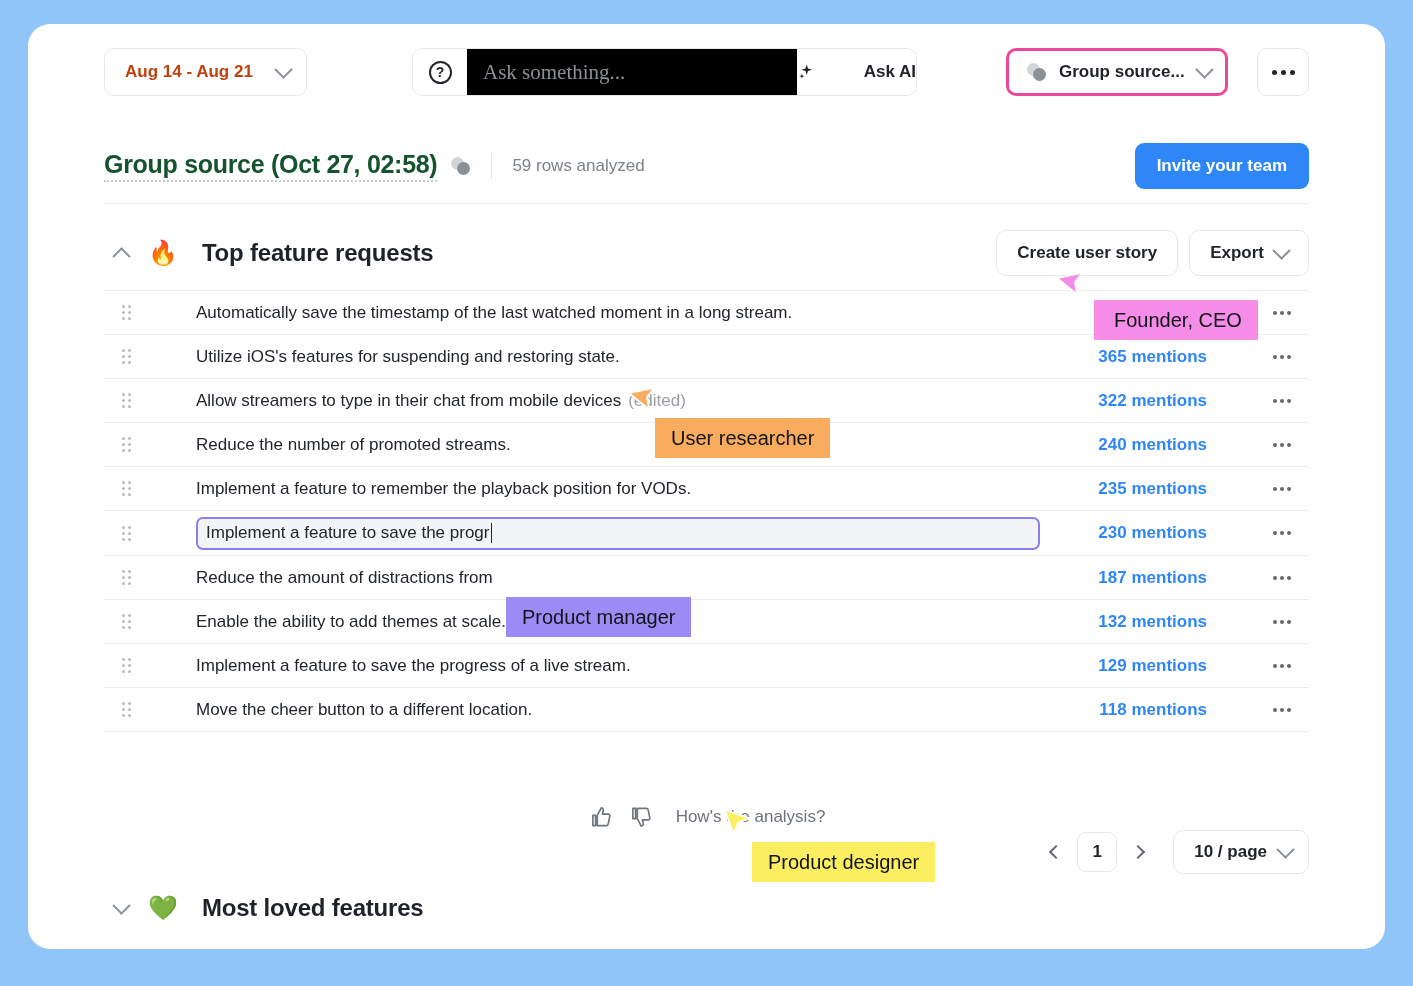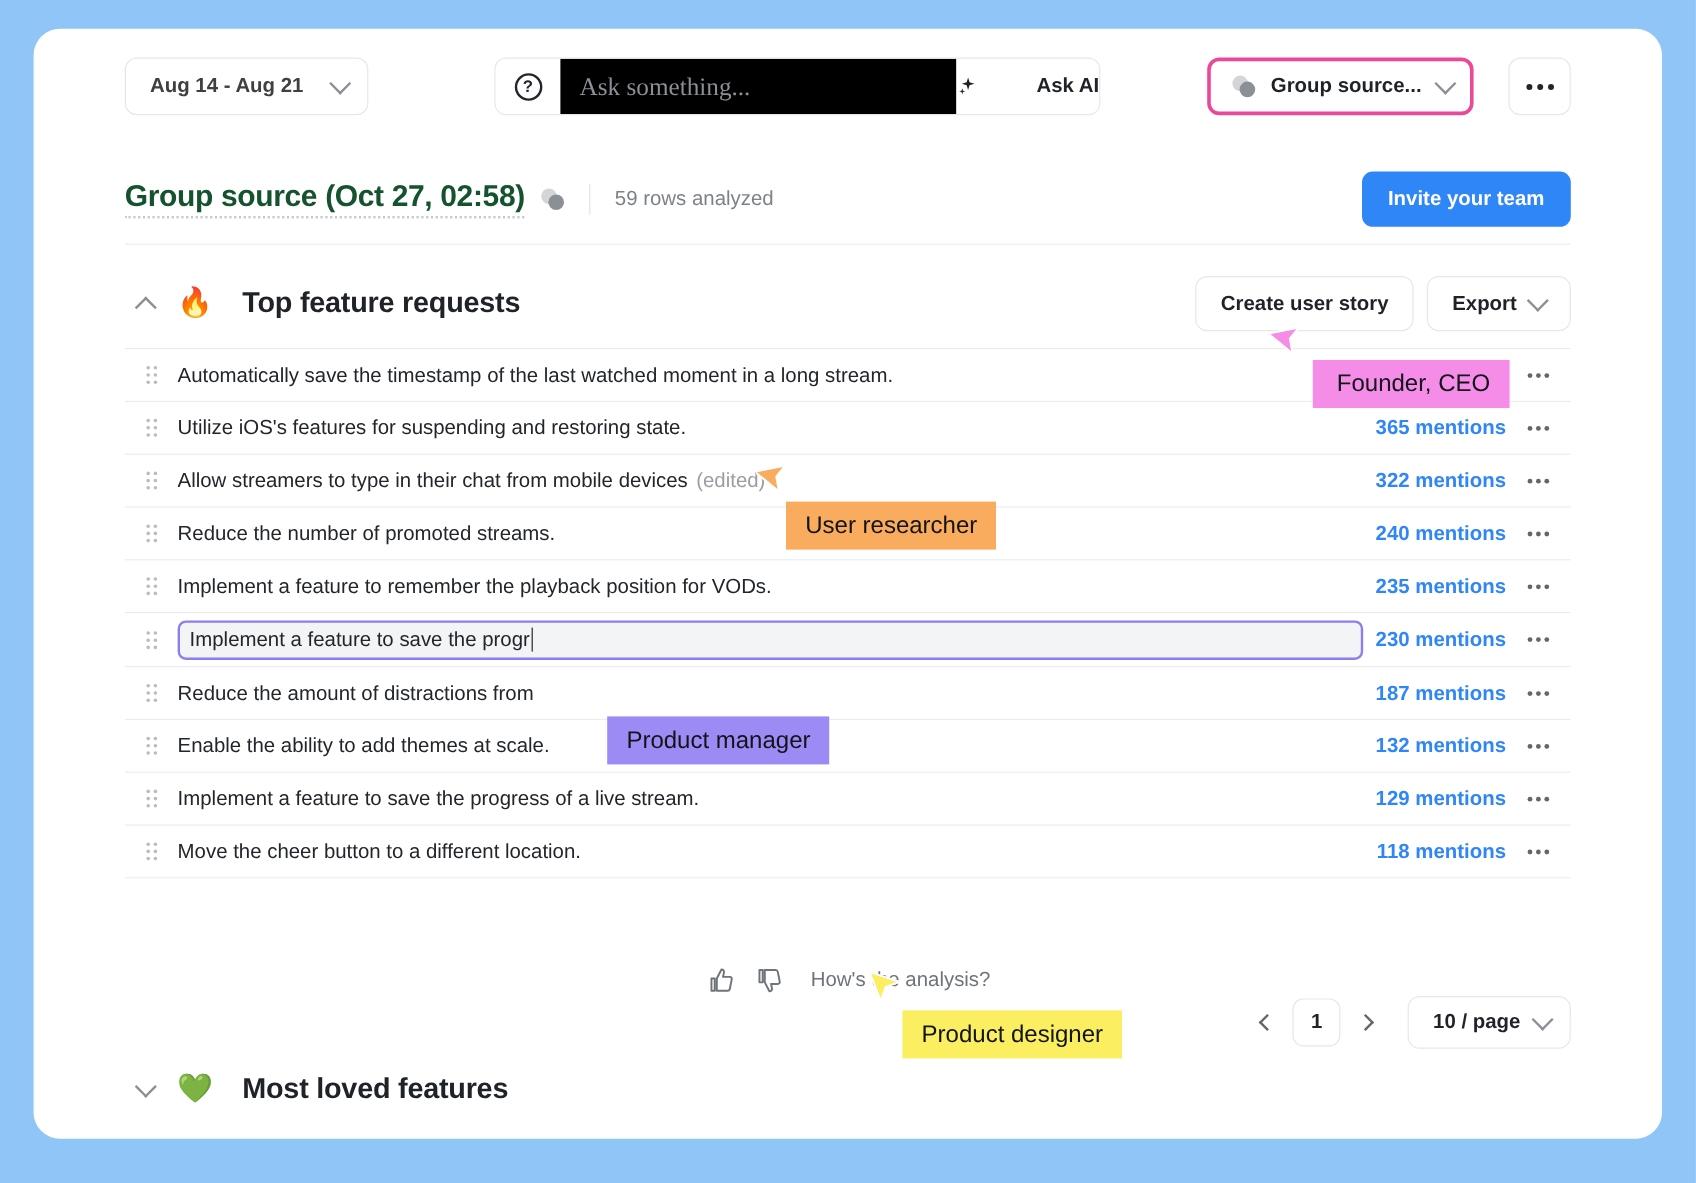--- a/index.html
+++ b/index.html
@@ -27,21 +27,21 @@
   .topbar {
     position: relative;
     height: 96px;
   }
   .daterange {
     position: absolute; left: 76px; top: 24px;
     height: 48px; padding: 0 16px 0 20px;
     display: flex; align-items: center; gap: 24px;
     border: 1px solid #e6e7ea; border-radius: 10px;
     background: #fff; cursor: pointer;
-    font-size: 17px; font-weight: bold; color: #404040;
+    font-size: 17px; font-weight: bold; color: #c2410c;
   }
   .chev {
     width: 13px; height: 13px;
     border-right: 2px solid #8b9096; border-bottom: 2px solid #8b9096;
     transform: rotate(45deg) translate(-2px,-2px);
     flex: none;
   }
   .chev.up { transform: rotate(-135deg) translate(-2px,-2px); }
 
   .askwrap {
@@ -147,20 +147,21 @@
   
   .table {
     position: absolute; left: 76px; right: 76px; top: 266px;
     border-top: 1px solid #ededee;
   }
   .row {
     position: relative;
     height: 44px;
     display: flex; align-items: center;
     border-bottom: 1px solid #ededee;
+    gap: 48px;
   }
   .handle {
     width: 44px; flex: none;
     display: grid; grid-template-columns: 3px 3px; grid-template-rows: 3px 3px 3px;
     gap: 3px; justify-content: center; align-content: center;
     cursor: grab;
   }
   .handle i { width: 3px; height: 3px; border-radius: 50%; background: #b9bcc0; display: block; }
   .row-text {
     flex: 1; font-size: 17px; color: #22262b;

